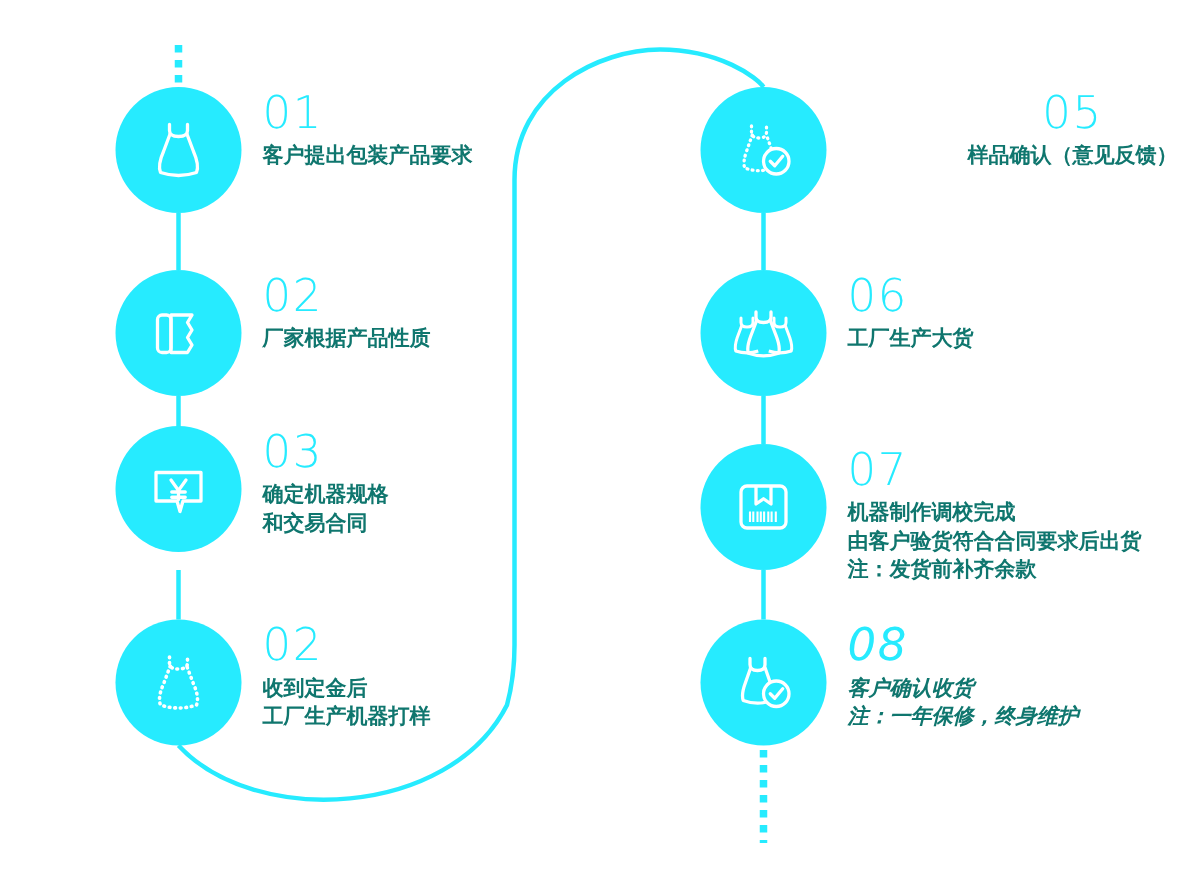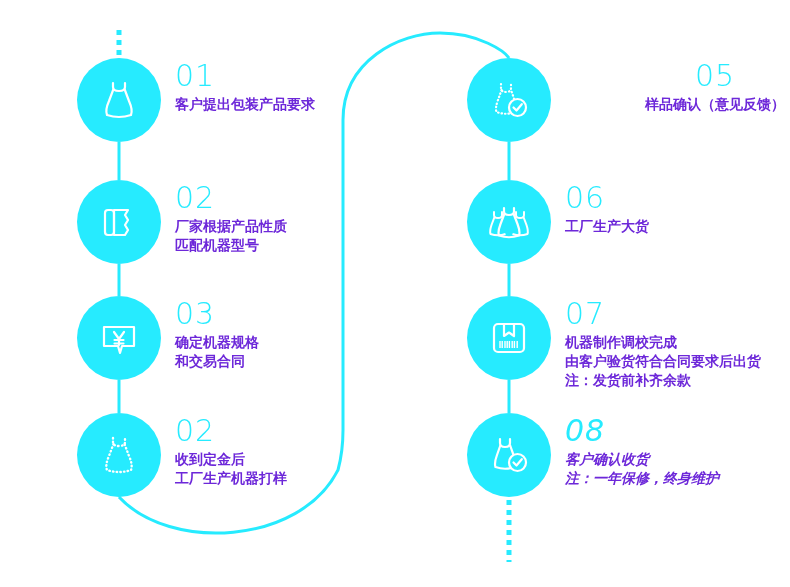--- a/index.html
+++ b/index.html
@@ -66,21 +66,21 @@
     margin: 0 0 3px 0;
     -webkit-font-smoothing: antialiased;
   }
   .step-lines {
     margin: 0;
   }
   .step-line {
     font-family: "DejaVu Sans", "Liberation Sans", sans-serif;
     font-size: 14px;
     font-weight: bold;
-    color: #6d28d9;
+    color: #0f766e;
     line-height: 19px;
     white-space: nowrap;
   }
 </style>
 </head>
 <body>
 
 <div id="infographic">
 
   <svg id="connectors" viewBox="0 0 790 587" width="790" height="587" xmlns="http://www.w3.org/2000/svg">
@@ -123,26 +123,25 @@
     <div class="step-circle">
       <svg class="step-icon" viewBox="0 0 48 48" xmlns="http://www.w3.org/2000/svg">
         <rect x="10" y="12" width="9" height="25" rx="3" fill="none" stroke="#ffffff" stroke-width="2.2"></rect>
         <path d="M19 12 L33 12 L30 17 L33 22 L30 27 L33 32 L30 37 L19 37 Z" fill="none" stroke="#ffffff" stroke-width="2.2" stroke-linejoin="round"></path>
       </svg>
     </div>
     <div class="step-text" style="top:2px;">
       <div class="step-number">02</div>
       <div class="step-lines">
         <div class="step-line">厂家根据产品性质</div>
-        <div class="step-line">匹配机器型号</div>
-      </div>
-    </div>
-  </div>
-
-  <div class="step" style="left:77px; top:296px; width:420px; height:84px;">
+      </div>
+    </div>
+  </div>
+
+  <div class="step" style="left:77px; top:284px; width:420px; height:84px;">
     <div class="step-circle">
       <svg class="step-icon" viewBox="0 0 48 48" xmlns="http://www.w3.org/2000/svg">
         <path d="M9 13 L39 13 L39 32 L27 32 L25 39 L23 32 L9 32 Z" fill="none" stroke="#ffffff" stroke-width="2.2" stroke-linejoin="round"></path>
         <path d="M19 18 L24 25 L29 18 M19.5 26 L28.5 26 M19.5 29.5 L28.5 29.5 M24 25 L24 31" fill="none" stroke="#ffffff" stroke-width="2.2" stroke-linecap="round"></path>
       </svg>
     </div>
     <div class="step-text" style="top:2px;">
       <div class="step-number">03</div>
       <div class="step-lines">
         <div class="step-line">确定机器规格</div>

